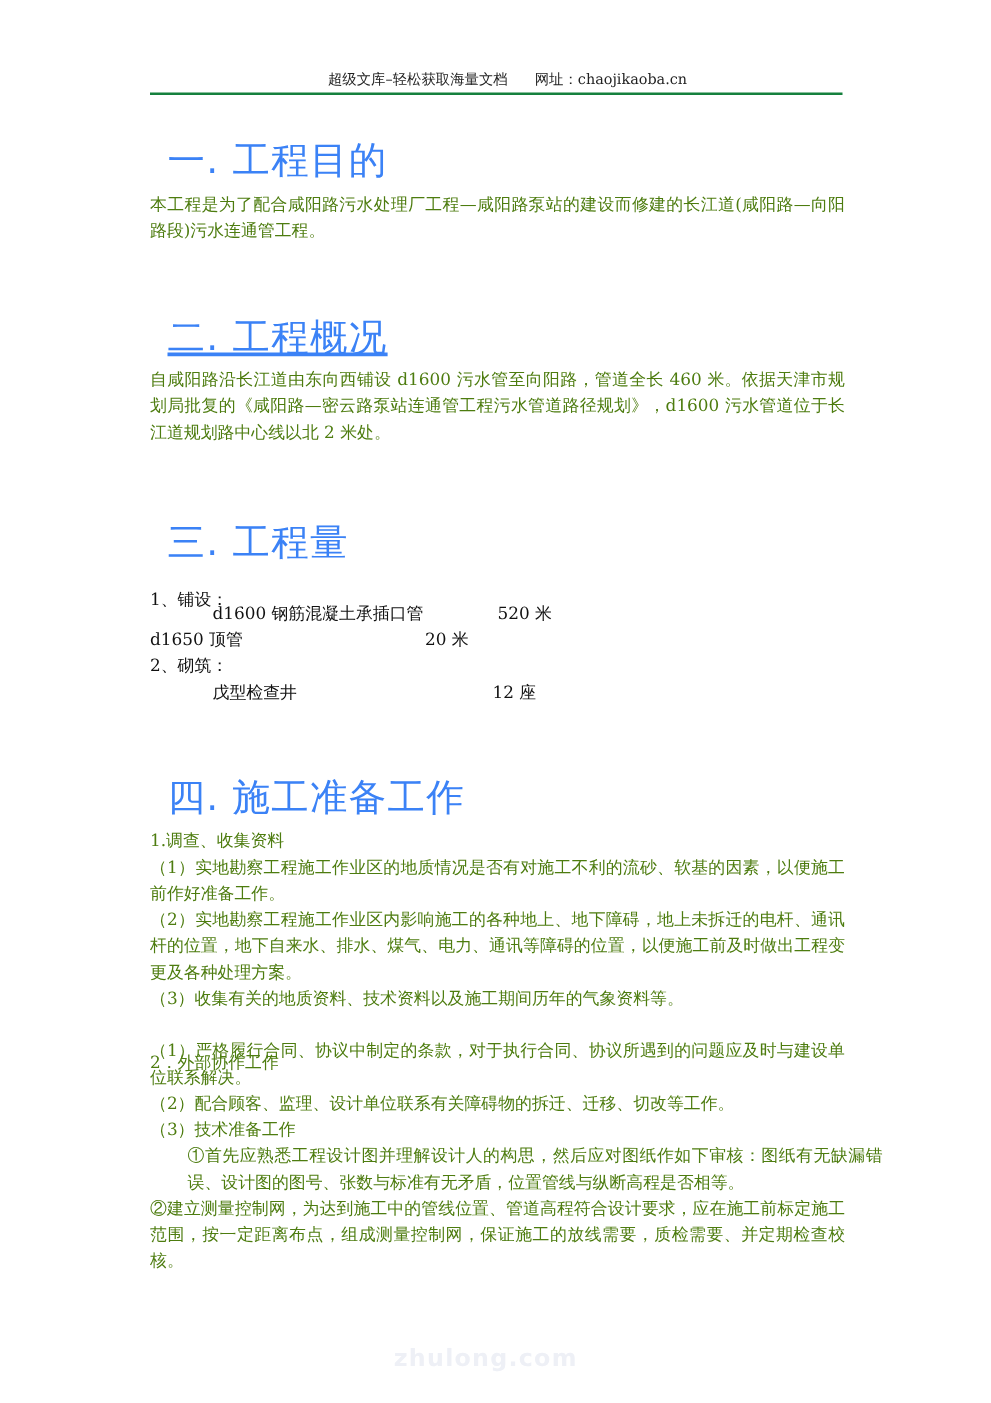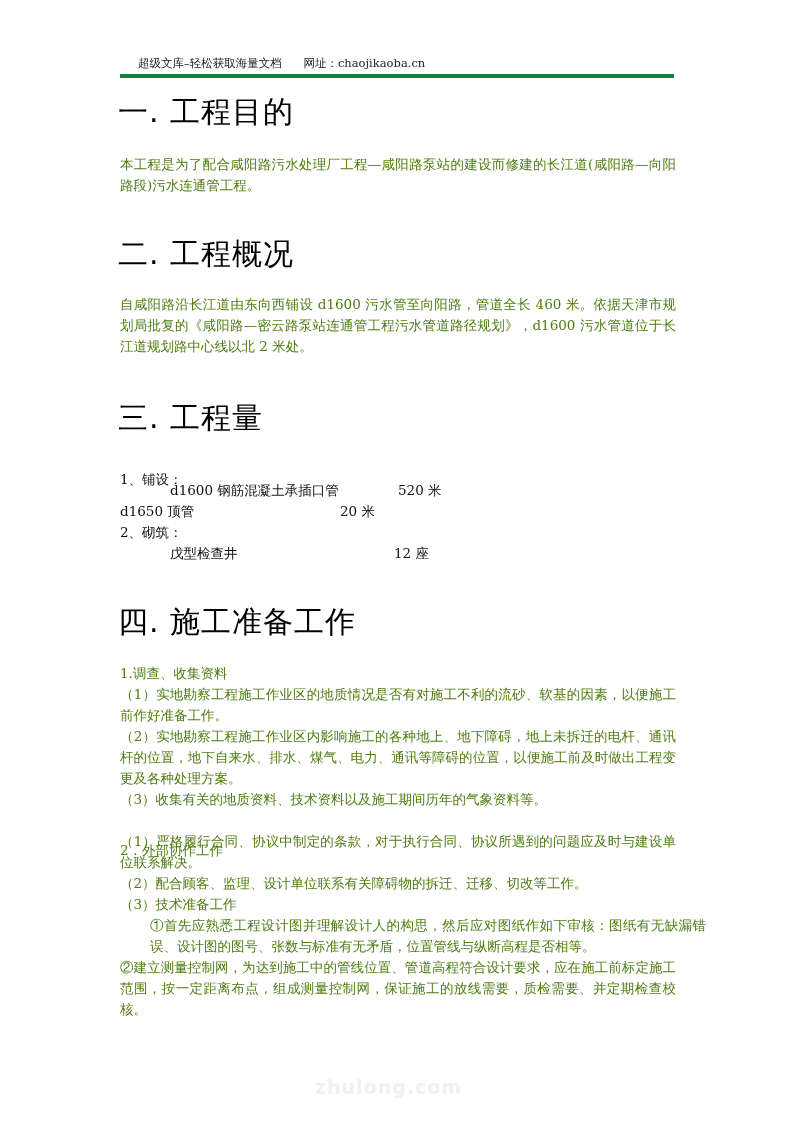--- a/index.html
+++ b/index.html
@@ -1,40 +1,40 @@
 <!DOCTYPE html>
 <html><head>
 <meta charset="utf-8">
 <style>
   html, body { margin: 0; padding: 0; background: #ffffff; }
   body { width: 793px; height: 1122px; position: relative; overflow: hidden;
          font-family: "DejaVu Serif", "Liberation Serif", serif; color: #111; }
   .header { position: absolute; left: 120px; top: 56px; width: 554px; height: 18px;
-            border-bottom: 4px solid #15803d; font-size: 11.5px; text-align: left; color: #222; }
+            border-bottom: 2px solid #15803d; font-size: 11.5px; text-align: center; color: #222; }
   .header span { margin-left: 18px; }
   .h1 { position: absolute; left: 118px; font-family: "DejaVu Sans", "Liberation Sans", sans-serif;
-        font-size: 30px; font-weight: normal; margin: 0; color: #000000; letter-spacing: 1px; }
+        font-size: 30px; font-weight: normal; margin: 16px; color: #3b82f6; letter-spacing: 1px; }
   .p { position: absolute; left: 120px; width: 556px; font-size: 13.5px; line-height: 21px;
        margin: 0; color: #4d7c0f; text-align: justify; }
   .row { position: absolute; font-size: 13.5px; color: #111; white-space: nowrap; }
   .watermark { position: absolute; left: 315px; top: 1076px; font-family: "DejaVu Sans", sans-serif;
                font-size: 19px; font-weight: bold; color: #eef0f6; letter-spacing: 1px; }
 </style>
 </head>
 <body>
 
 <div class="header">
   <span>超级文库–轻松获取海量文档</span>
   <span>网址：chaojikaoba.cn</span>
 </div>
 
 <h1 class="h1" style="top:92px;">一. 工程目的</h1>
 <p class="p" style="top:154px;">本工程是为了配合咸阳路污水处理厂工程—咸阳路泵站的建设而修建的长江道(咸阳路—向阳路段)污水连通管工程。</p>
 
-<h1 class="h1" style="top:234px;">二. 工程概况</h1>
+<h1 class="h1" style="top:234px;text-decoration:underline;">二. 工程概况</h1>
 <p class="p" style="top:294px;">自咸阳路沿长江道由东向西铺设 d1600 污水管至向阳路，管道全长 460 米。依据天津市规划局批复的《咸阳路—密云路泵站连通管工程污水管道路径规划》，d1600 污水管道位于长江道规划路中心线以北 2 米处。</p>
 
 <h1 class="h1" style="top:398px;">三. 工程量</h1>
 <div class="row" style="left:120px; top:460px;margin-top:11px;">1、铺设：</div>
 <div class="row" style="left:170px; top:482px;">d1600 钢筋混凝土承插口管</div>
 <div class="row" style="left:398px; top:482px;">520 米</div>
 <div class="row" style="left:120px; top:503px;">d1650 顶管</div>
 <div class="row" style="left:340px; top:503px;">20 米</div>
 <div class="row" style="left:120px; top:524px;">2、砌筑：</div>
 <div class="row" style="left:170px; top:545px;">戊型检查井</div>

